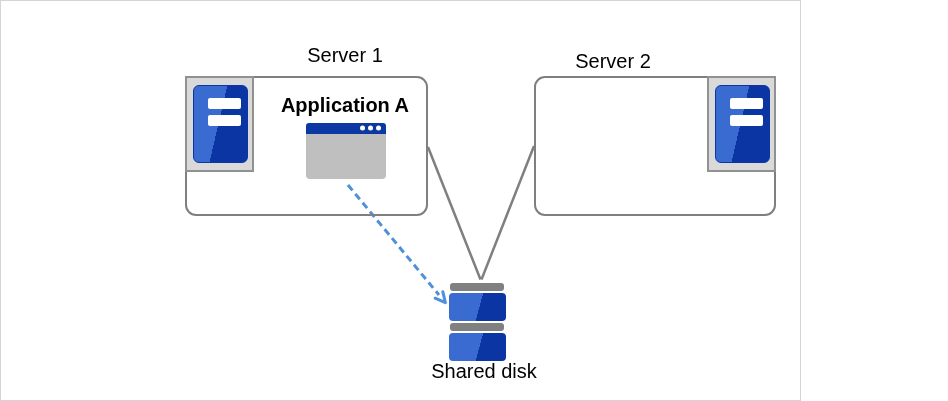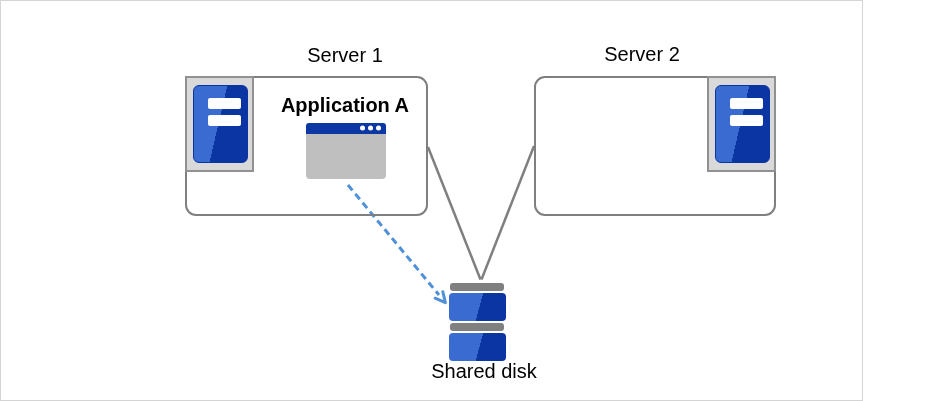--- a/index.html
+++ b/index.html
@@ -1,17 +1,17 @@
 <!DOCTYPE html>
 <html style="--canvas-border: #d4d4d4; --label-text: #000000; --box-border: #7f7f7f; --frame-fill: #d9d9d9; --frame-border: #919191; --icon-blue-light: #3a6bd1; --icon-blue-dark: #0b35a3; --titlebar-blue: #0b38a3; --window-body: #bfbfbf; --disk-cap: #808080; --connector-gray: #7f7f7f; --arrow-blue: #4f90d8;"><head>
 <meta charset="utf-8">
 <style>
   html,body{margin:0;padding:0;background:#fff;}
   .canvas{
-    position:relative;width:863px;height:401px;background:#fff;
+    position:relative;width:801px;height:401px;background:#fff;
     border:1px solid var(--canvas-border);box-sizing:border-box;overflow:hidden;
     font-family:"Liberation Sans", sans-serif;
     padding-left:38px;
   }
   .lbl{
     position:absolute;font-size:20px;line-height:22px;color:var(--label-text);
     white-space:nowrap;transform:translateX(-50%);
   }
   .server-box{
     position:absolute;border:2.5px solid var(--box-border);
@@ -80,21 +80,21 @@
     <div class="app-titlebar">
       <div class="app-dots">
         <span></span>
           <span></span>
           <span></span>
       </div>
     </div>
     <div class="app-body"></div>
   </div>
 
-  <div class="lbl" style="left:612px;top:42px;margin-left:29px;">Server 2</div>
+  <div class="lbl" style="left:612px;top:49px;">Server 2</div>
   <div class="server-box" style="left:533px;top:75px;width:242px;height:140px;"></div>
   <div class="icon-frame" style="left:706px;top:75px;width:69px;height:96px;">
     <div class="tower" style="left:6px;top:7px;width:55px;height:78px;">
       <span class="bar b1"></span>
       <span class="bar b2"></span>
     </div>
   </div>
 
   <div>
     <div class="disk-cap" style="left:449px;top:282px;"></div>

